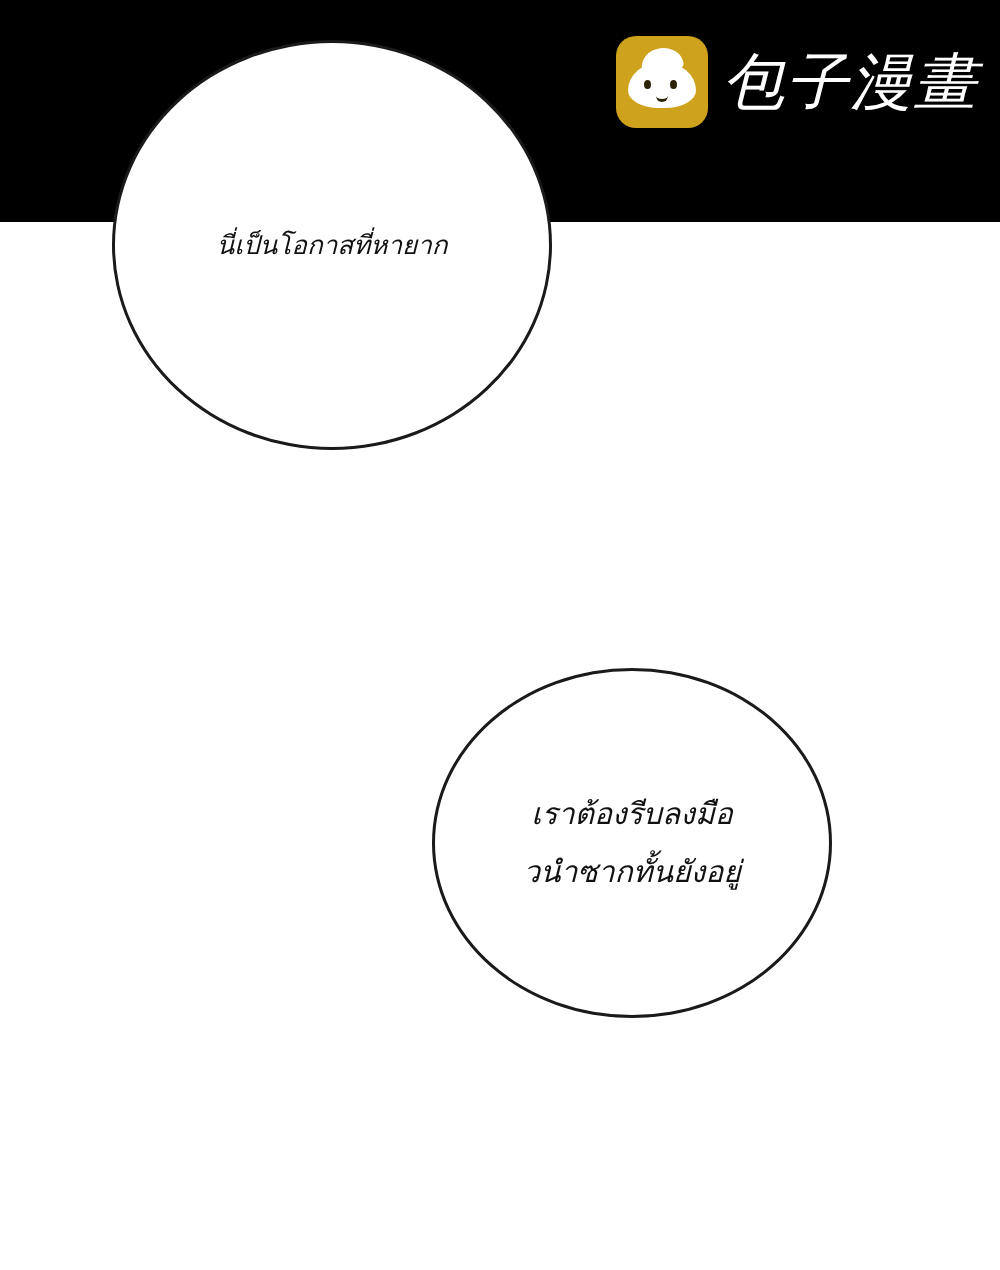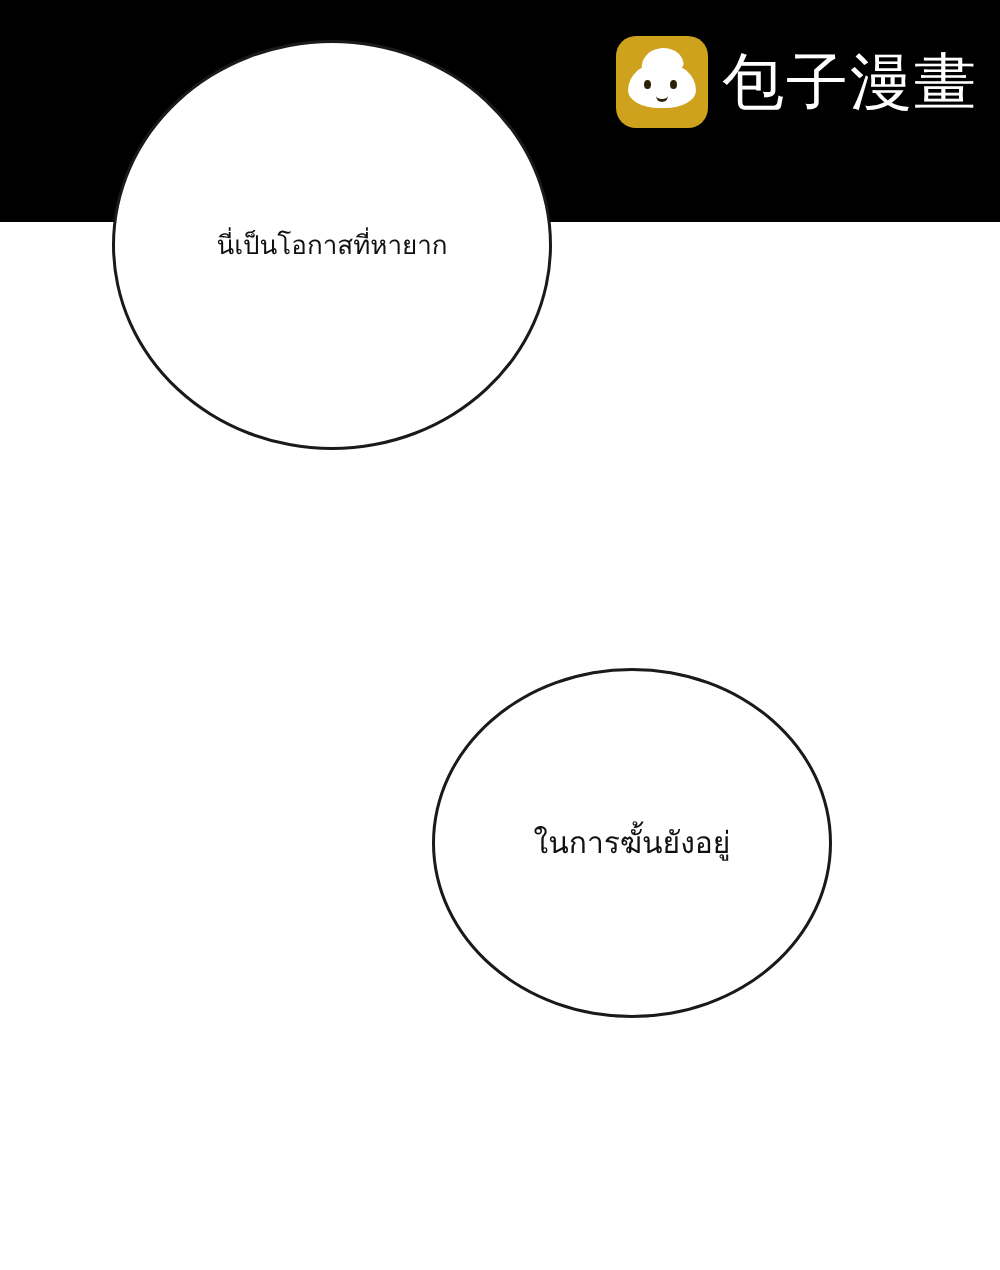--- a/index.html
+++ b/index.html
@@ -9,20 +9,21 @@
   }
   body {
     font-family: "DejaVu Sans", sans-serif;
   }
   .page {
     position: relative;
     width: 1000px;
     height: 1270px;
     background: #ffffff;
     overflow: hidden;
+    font-style: italic;
   }
   
   .top-band {
     position: absolute;
     left: 0;
     top: 0;
     width: 1000px;
     height: 222px;
     background: #000000;
   }
@@ -144,16 +145,17 @@
       <div class="bun-mouth"></div>
     </div>
     <div class="logo-text">包子漫畫</div>
   </div>
 
   <div class="bubble bubble-1">
     <div class="bubble-line">นี่เป็นโอกาสที่หายาก</div>
   </div>
 
   <div class="bubble bubble-2">
-    <div class="bubble-line">ในการฆั้นยังอยู่</div>
+    <div class="bubble-line">เราต้องรีบลงมือ</div>
+    <div class="bubble-line">วนำซากทั้นยังอยู่</div>
   </div>
 
 </div>
 
 </body></html>

